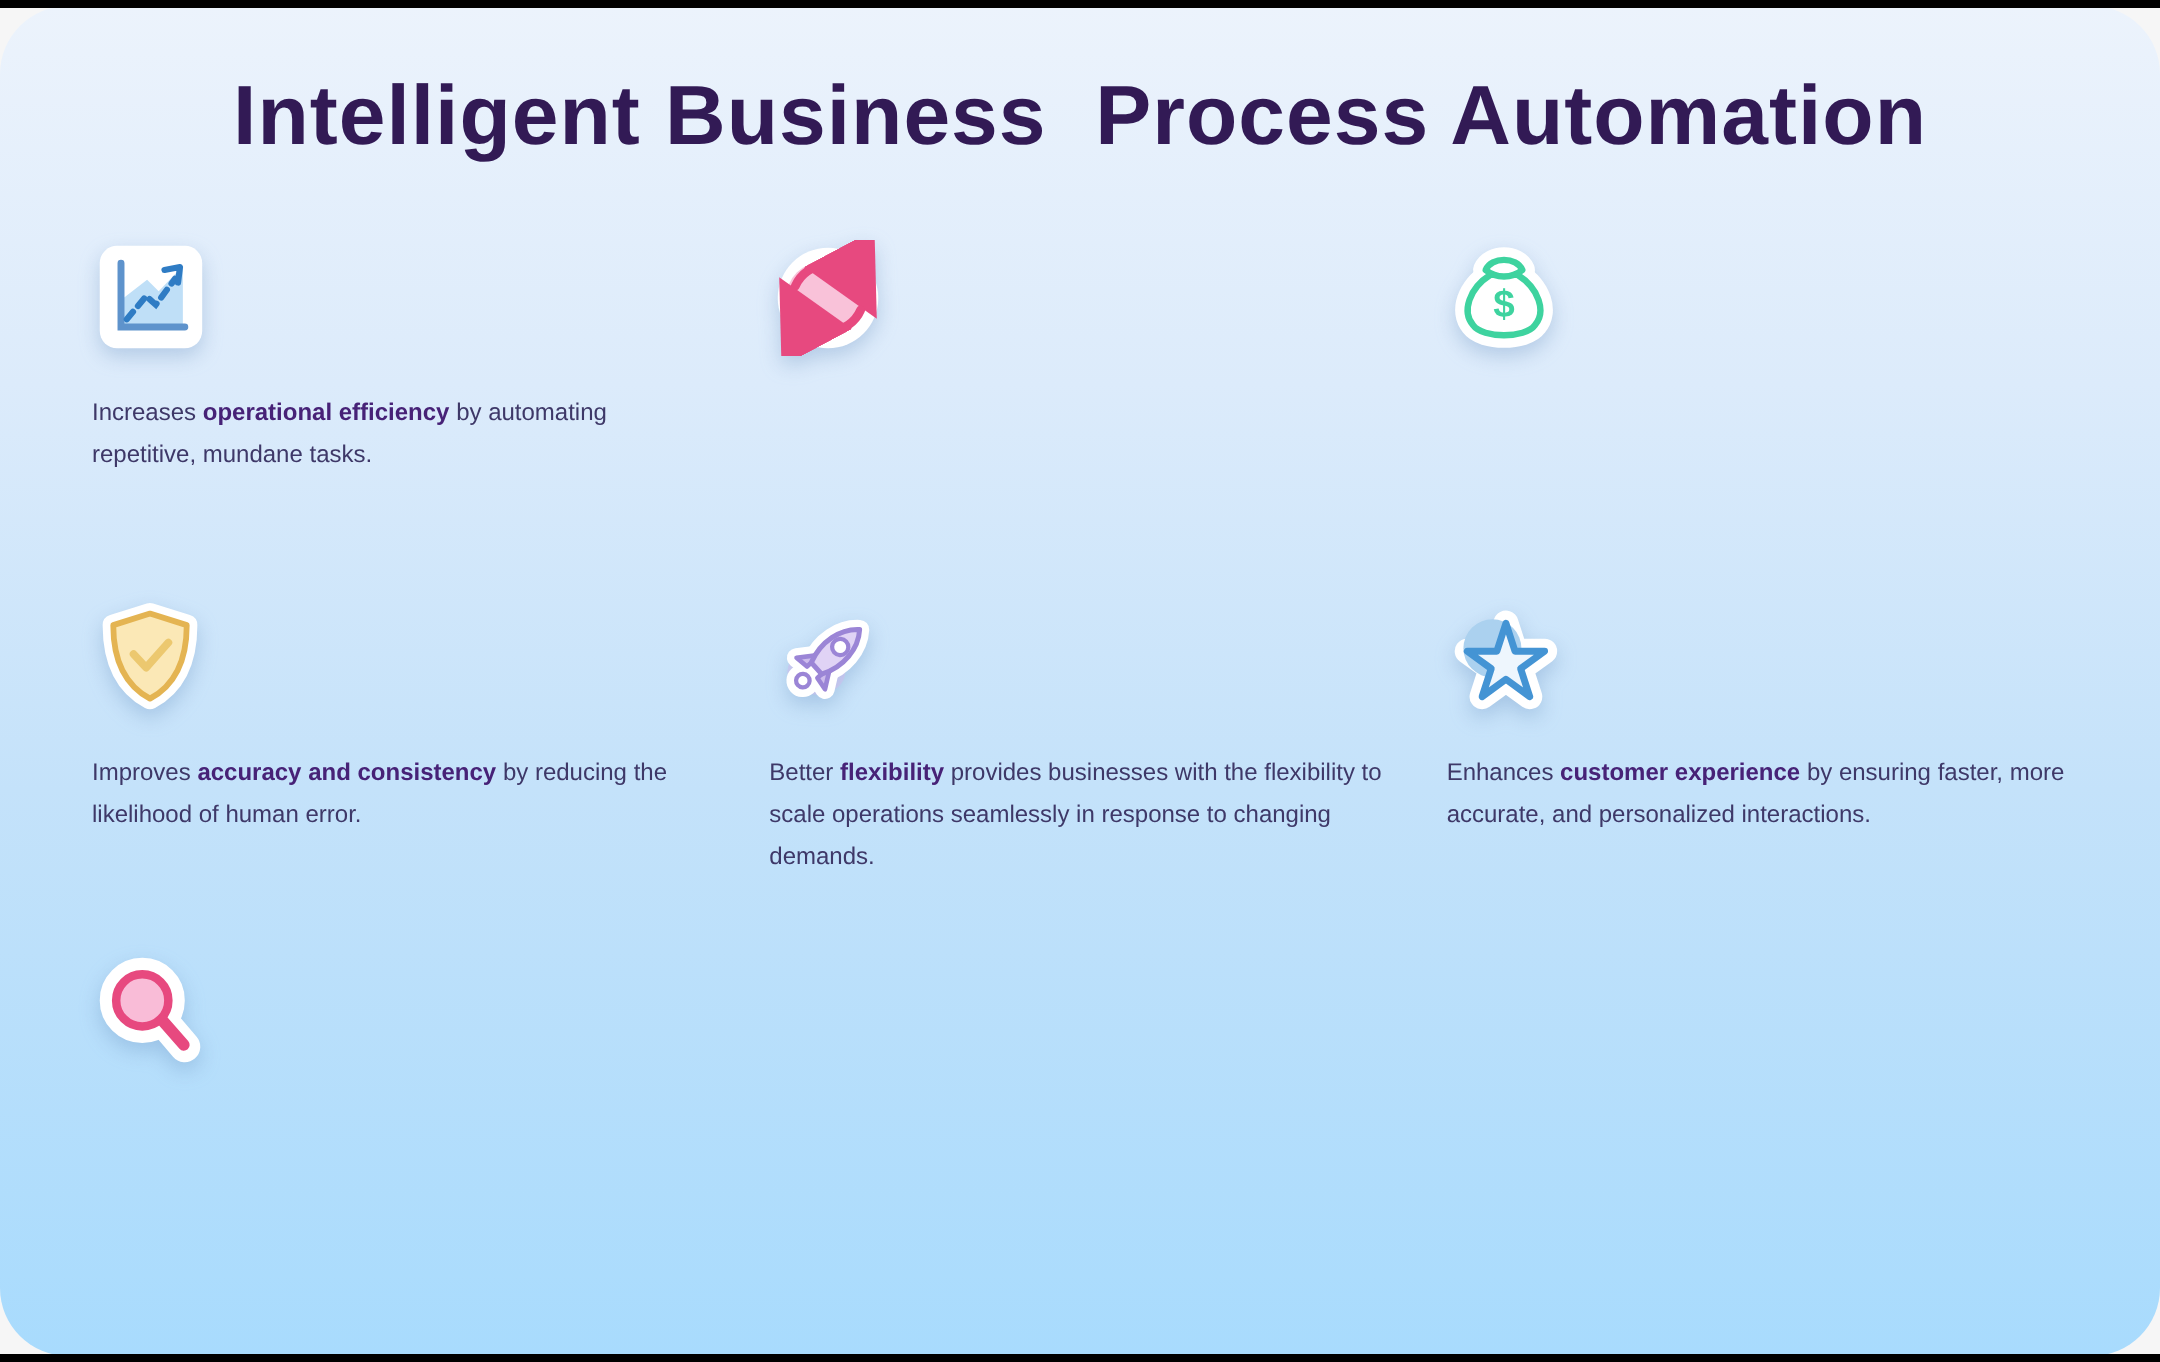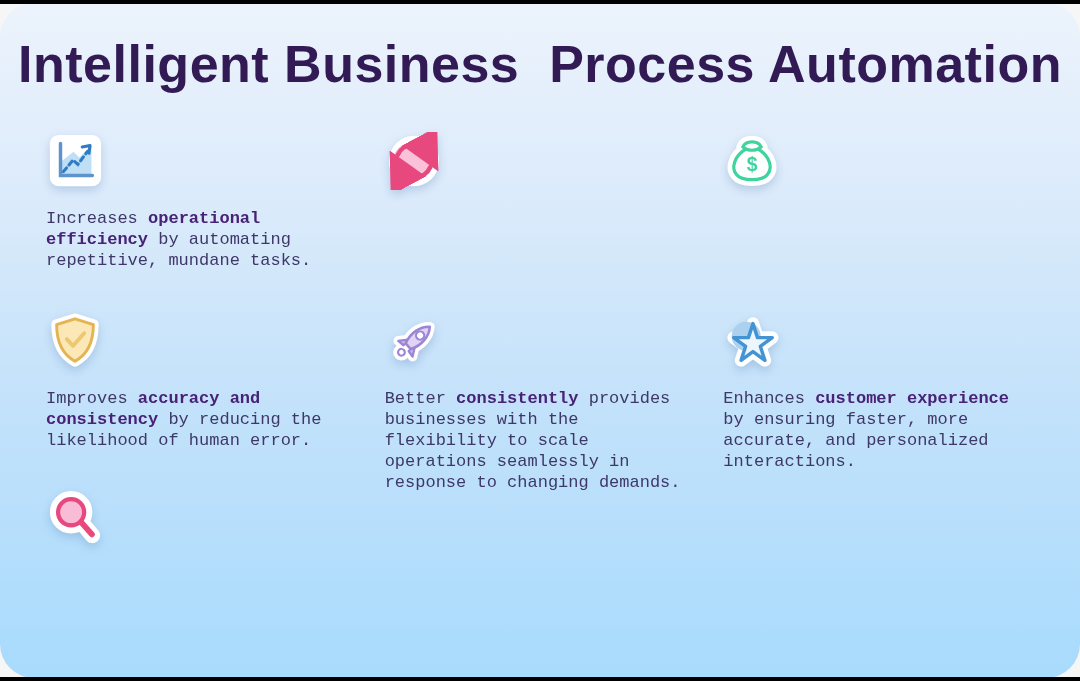--- a/index.html
+++ b/index.html
@@ -18,21 +18,21 @@
   .card {
     position: absolute;
     left: 0; right: 0; top: 3px; bottom: 3px;
     border-radius: 34px;
     background: linear-gradient(180deg, #ecf3fc 0%, #dcebfb 28%, #c4e2fa 58%, #a8dbfd 100%);
     overflow: hidden;
   }
   .title {
     margin-top: 31px;
     text-align: center;
-    font-size: 52px;
+    font-size: 42px;
     font-weight: bold;
     letter-spacing: 0.5px;
     color: #321a55;
     white-space: pre;
   }
   .grid {
     display: grid;
     grid-template-columns: repeat(3, 1fr);
     grid-template-rows: 180px 177px auto;
     column-gap: 28px;
@@ -41,24 +41,23 @@
   }
   .item { }
   .icon-wrap {
     height: 58px;
     margin-bottom: 18px;
   }
   .icon-wrap svg {
     filter: drop-shadow(0 4px 5px rgba(100, 140, 190, 0.35));
   }
   .blurb {
-    font-size: 17px;
+    font-size: 12px;
     line-height: 21px;
     color: #3e3868;
-    font-family: Liberation Mono, monospace;
   }
   .blurb b {
     color: #472277;
     font-weight: bold;
   }
 </style>
 </head>
 <body>
 
 <div class="letterbox top"></div>
@@ -140,21 +139,21 @@
           </g>
           <g transform="rotate(48 30 30)">
             <path d="M26 32 L19 42 L26 41 Z" fill="#cdbcec" stroke="#9b85d6" stroke-width="2.4" stroke-linejoin="round"></path>
             <path d="M34 32 L41 42 L34 41 Z" fill="#cdbcec" stroke="#9b85d6" stroke-width="2.4" stroke-linejoin="round"></path>
             <path d="M30 8 C37 15 39 27 34 38 L26 38 C21 27 23 15 30 8 Z" fill="#e0d3f5" stroke="#9b85d6" stroke-width="2.6" stroke-linejoin="round"></path>
             <circle cx="30" cy="21.5" r="4.2" fill="#ffffff" stroke="#9b85d6" stroke-width="2.2"></circle>
             <circle cx="30" cy="47.5" r="3.5" fill="none" stroke="#9b85d6" stroke-width="2.2"></circle>
           </g>
         </svg>
       </div>
-      <p class="blurb"><span>Better </span><b>consistently</b><span> provides businesses with the flexibility to scale operations seamlessly in response to changing demands.</span></p>
+      <p class="blurb"><span>Better </span><b>flexibility</b><span> provides businesses with the flexibility to scale operations seamlessly in response to changing demands.</span></p>
     </div>
 
     <div class="item">
       <div class="icon-wrap">
         <svg width="58" height="58" viewBox="0 0 60 60">
           <path d="M31 12 L35.7 26.5 L51 26.5 L38.6 35.5 L43.3 50 L31 41 L18.7 50 L23.4 35.5 L11 26.5 L26.3 26.5 Z" stroke="#ffffff" stroke-width="13" fill="#ffffff" stroke-linejoin="round"></path>
           <circle cx="24" cy="25" r="15" fill="#abd1ef"></circle>
           <path d="M31 12 L35.7 26.5 L51 26.5 L38.6 35.5 L43.3 50 L31 41 L18.7 50 L23.4 35.5 L11 26.5 L26.3 26.5 Z" fill="#eef6fd" stroke="#4494d4" stroke-width="3.6" stroke-linejoin="round"></path>
         </svg>
       </div>

